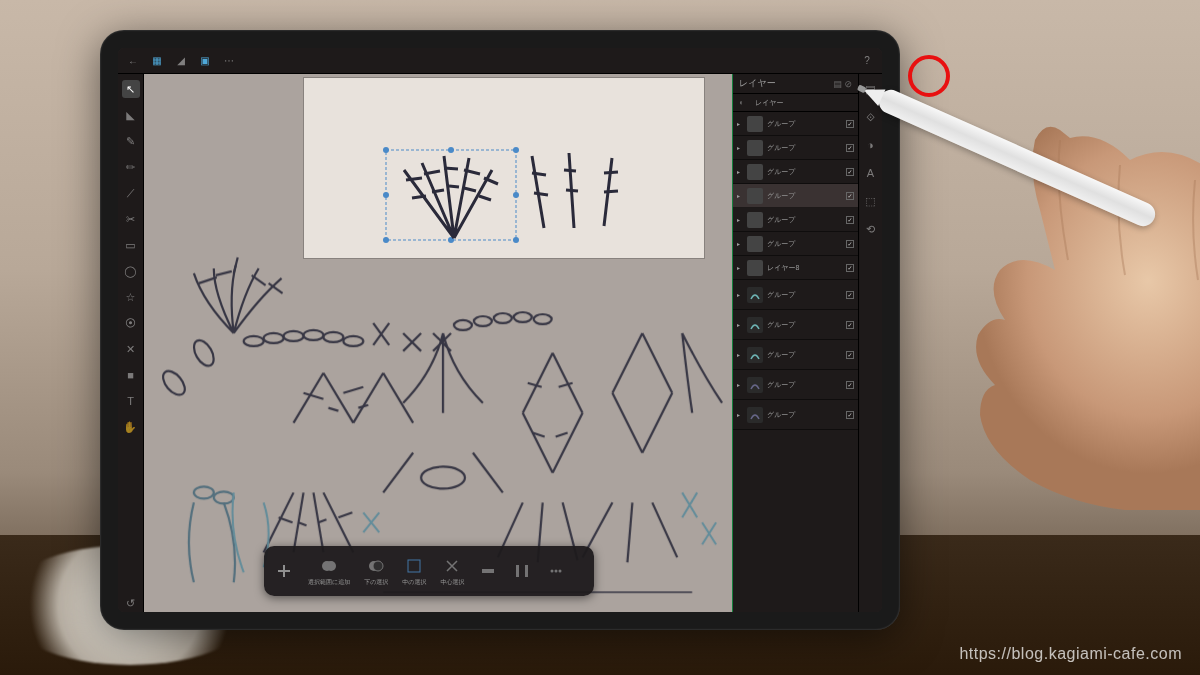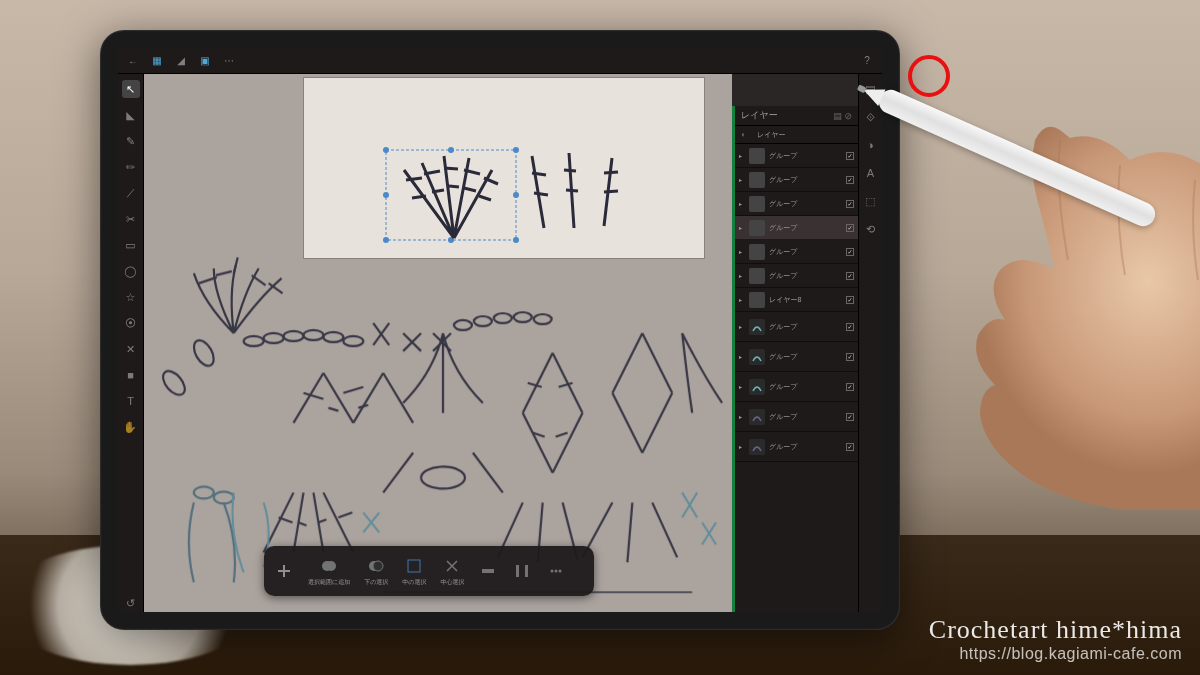--- a/index.html
+++ b/index.html
@@ -164,27 +164,26 @@
     color: #999;
     white-space: nowrap;
   }
   .right-panel {
     position: absolute;
     top: 26px;
     right: 24px;
     bottom: 0;
     width: 126px;
     background: #1e1a1a;
-    border-left: 3px solid #15803d;
+    border-left: 1px solid #15803d;
     display: flex;
     flex-direction: column;
     font-size: 8px;
     color: #999;
     overflow: hidden;
-    margin-top: 32px;
   }
   .panel-header {
     height: 20px;
     display: flex;
     align-items: center;
     justify-content: space-between;
     padding: 0 6px;
     border-bottom: 1px solid #000;
     font-size: 9px;
   }
@@ -671,15 +670,14 @@
            Q 360 60 310 80
            Q 270 50 230 70
            Q 200 40 170 48
            Z" fill="url(#skin)"></path>
   <path d="M160 50 Q155 100 168 170" stroke="#a87858" stroke-width="2" fill="none" opacity="0.4"></path>
   <path d="M220 75 Q215 130 225 185" stroke="#a87858" stroke-width="2" fill="none" opacity="0.4"></path>
   <path d="M295 90 Q290 140 298 190" stroke="#a87858" stroke-width="2" fill="none" opacity="0.4"></path>
 </svg>
 
 <div class="watermark">
-  <div class="watermark-title">Crochetart hime*hima</div>
   <div class="watermark-url">https://blog.kagiami-cafe.com</div>
 </div>
 
 </body></html>

